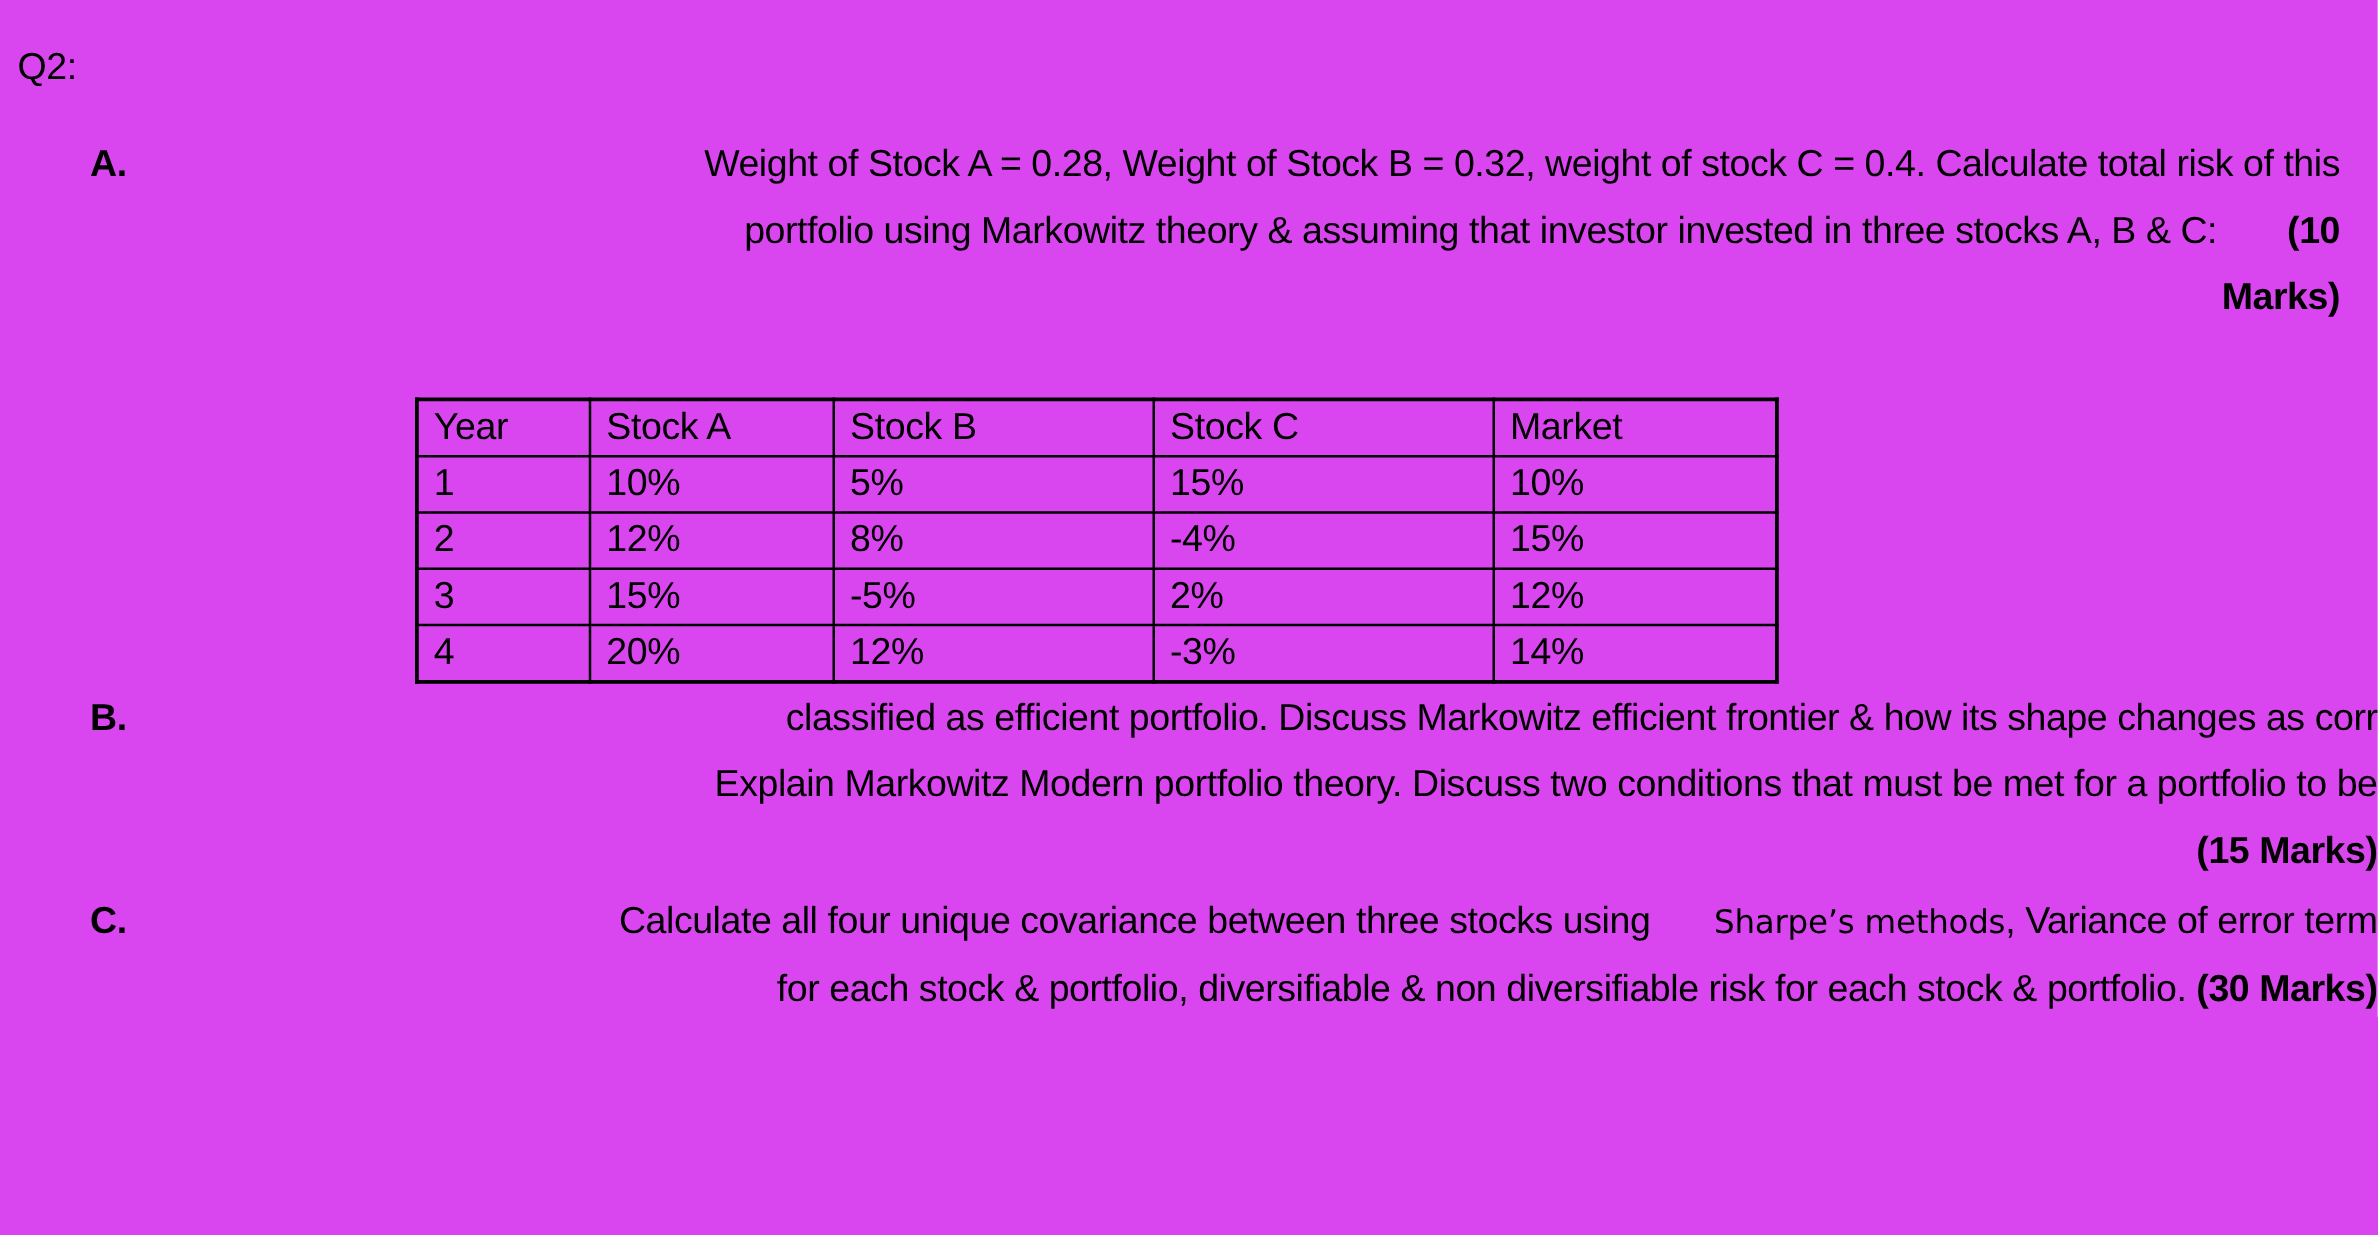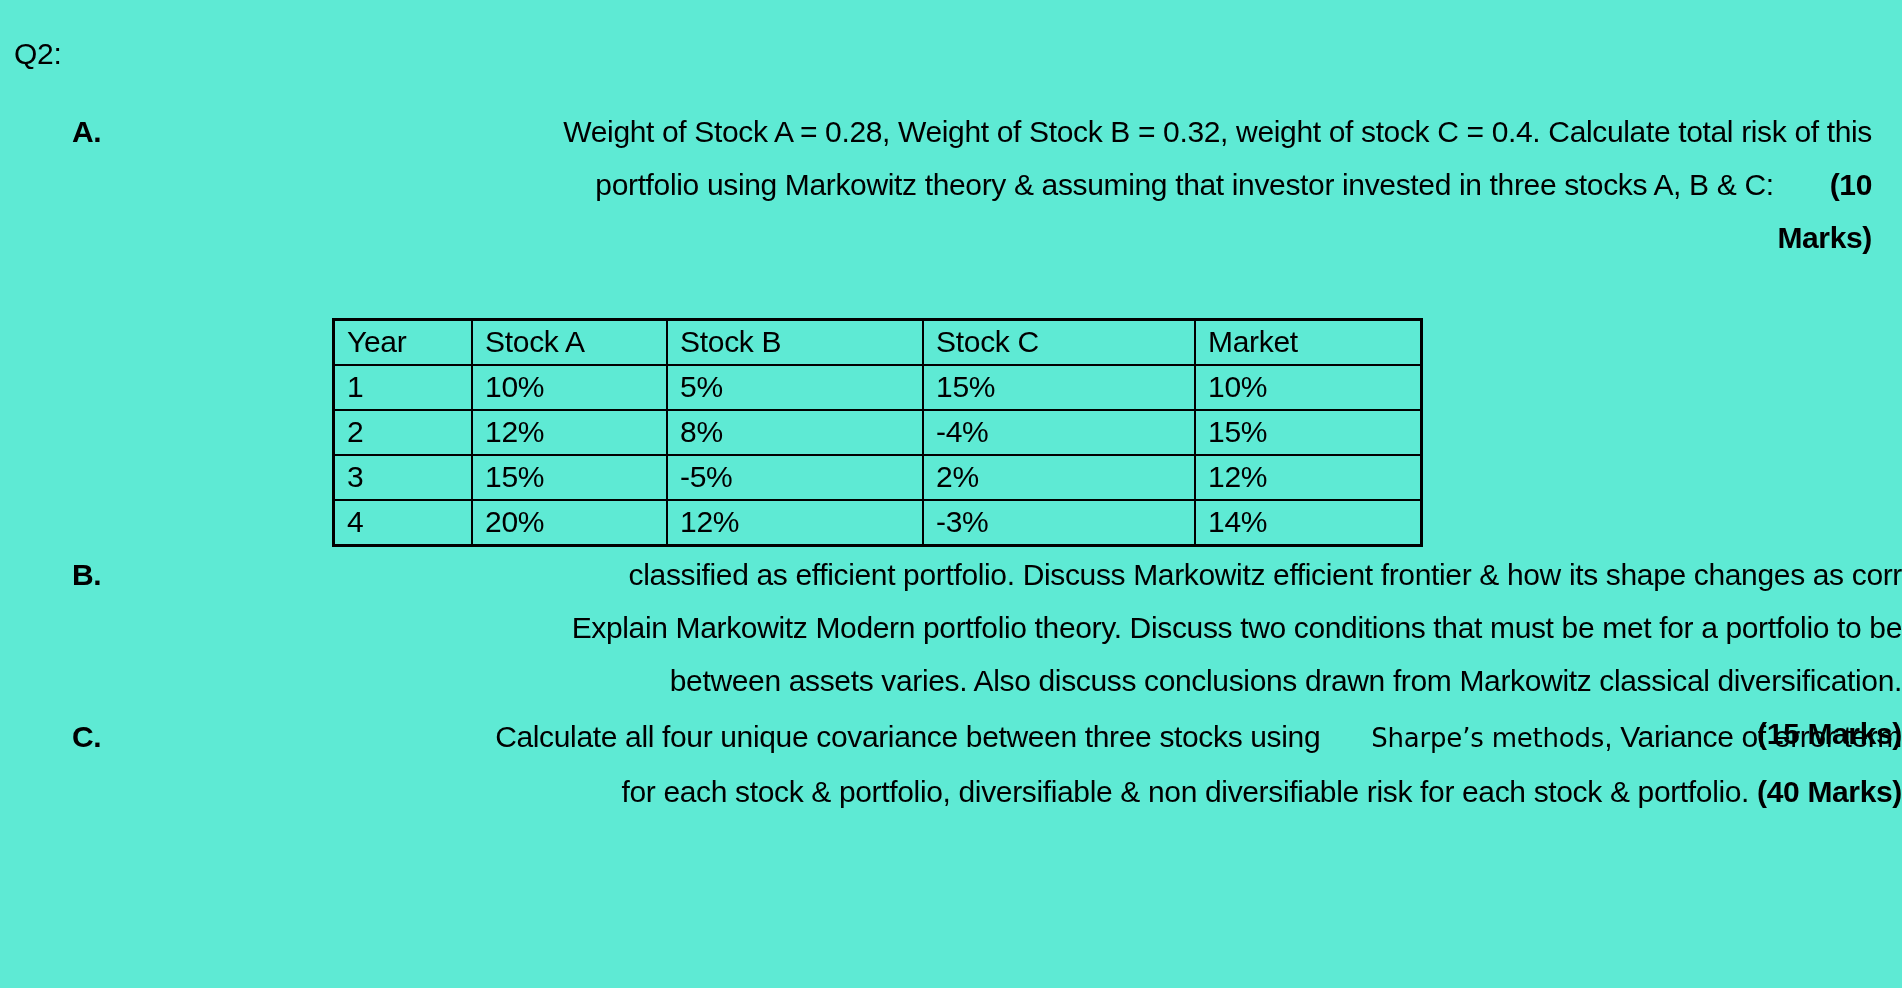--- a/index.html
+++ b/index.html
@@ -13,21 +13,21 @@
     height: 988px;
     font-family: "Liberation Sans", sans-serif;
     color: #000000;
     overflow: hidden;
     position: relative;
   }
   .page {
     position: relative;
     width: 1902px;
     height: 988px;
-    background: #5eead4;
+    background: #d946ef;
   }
 
   
   .q-heading {
     position: absolute;
     left: 14px;
     top: 36px;
     font-size: 30px;
     line-height: 36px;
     letter-spacing: -0.3px;
@@ -163,26 +163,25 @@
         </tr>
       </tbody>
     </table>
   </div>
 
   <div class="item" id="item-b">
     <span class="item-letter">B.</span>
     <div class="item-body">
       <span class="ln">classified as efficient portfolio. Discuss Markowitz efficient frontier &amp; how its shape changes as corr</span>
       <span class="ln">Explain Markowitz Modern portfolio theory. Discuss two conditions that must be met for a portfolio to be</span>
-      <span class="ln">between assets varies. Also discuss conclusions drawn from Markowitz classical diversification.</span>
       <span class="indent-marks">(15 Marks)</span>
     </div>
   </div>
 
   <div class="item" id="item-c">
     <span class="item-letter">C.</span>
     <div class="item-body">
       <span class="ln"><span>Calculate all four unique covariance between three stocks using </span><span class="sharpe">Sharpe’s methods</span><span>, Variance of error term</span></span>
-      <span class="ln"><span>for each stock &amp; portfolio, diversifiable &amp; non diversifiable risk for each stock &amp; portfolio. </span><b class="bold">(40 Marks)</b></span>
+      <span class="ln"><span>for each stock &amp; portfolio, diversifiable &amp; non diversifiable risk for each stock &amp; portfolio. </span><b class="bold">(30 Marks)</b></span>
     </div>
   </div>
 
 </div>
 
 </body></html>

